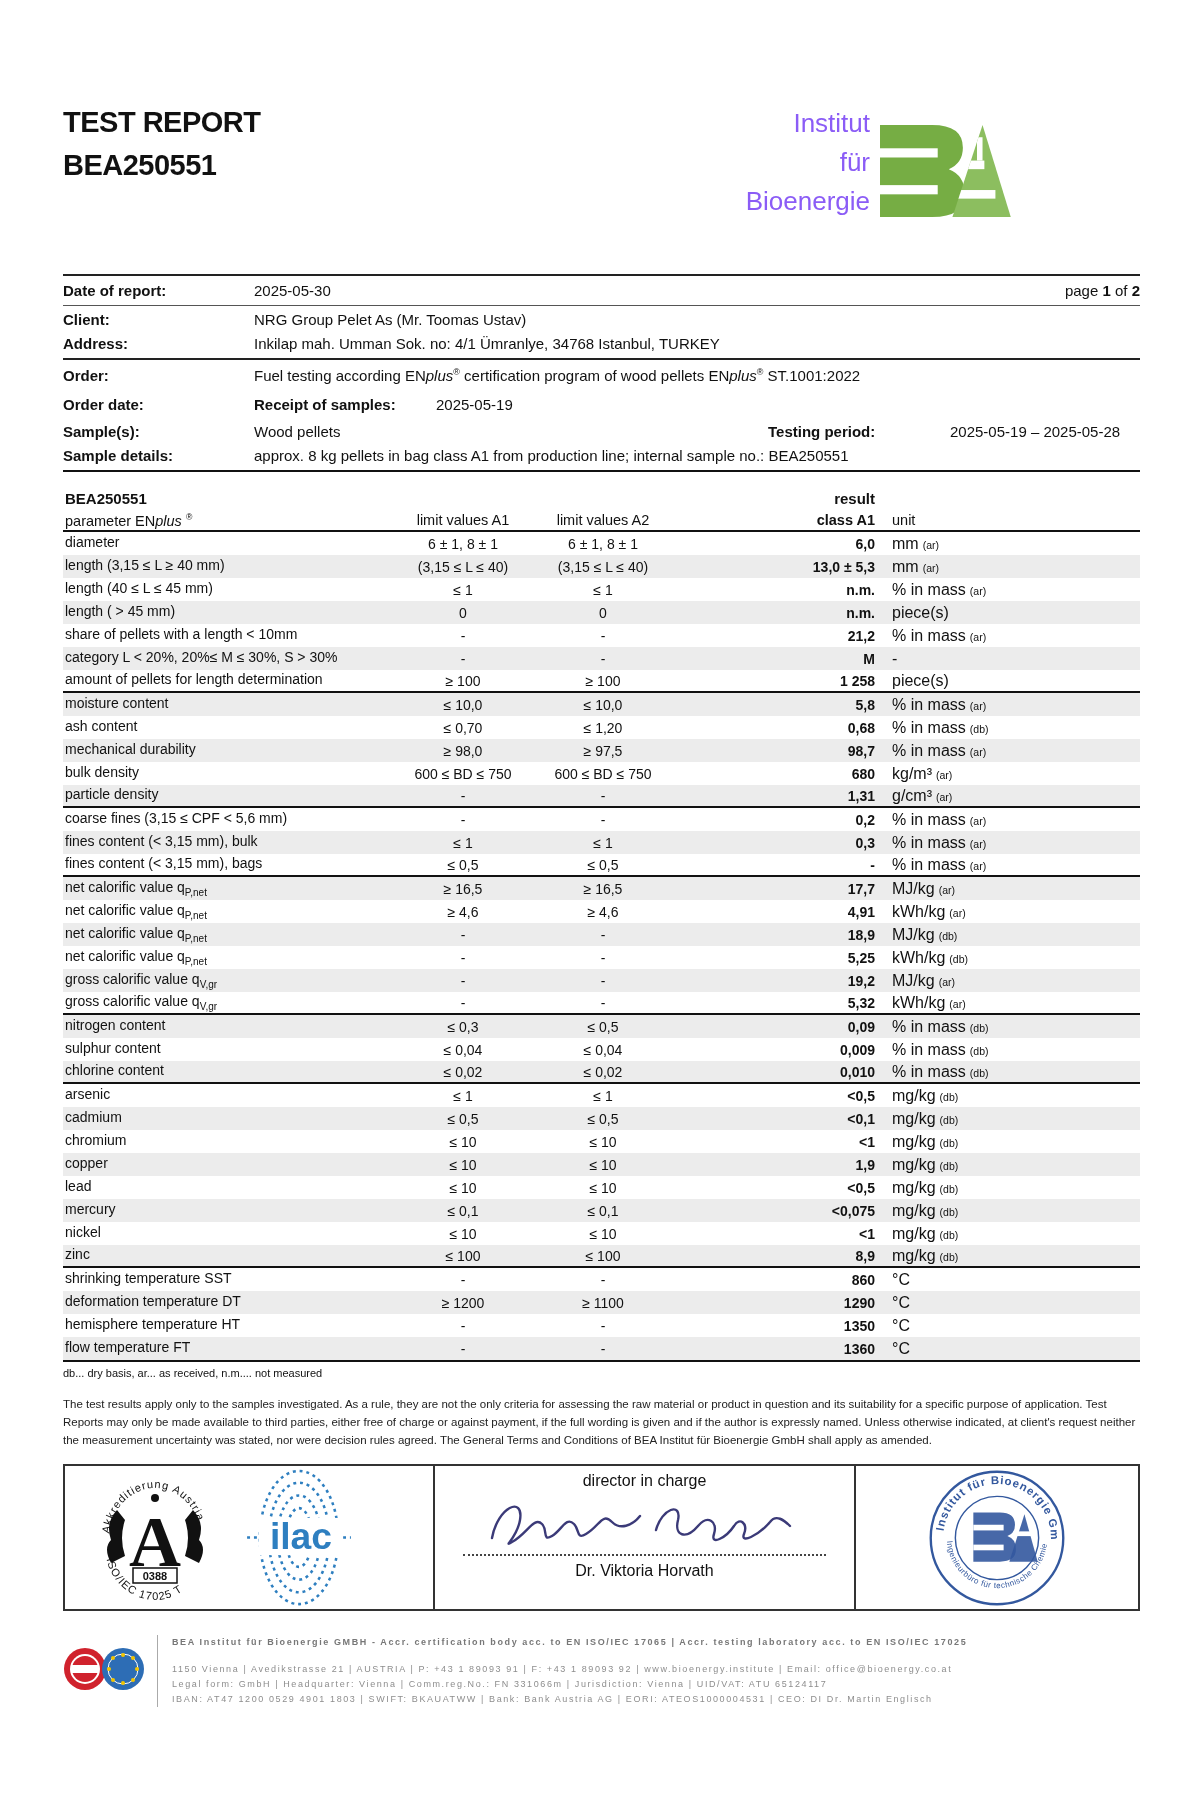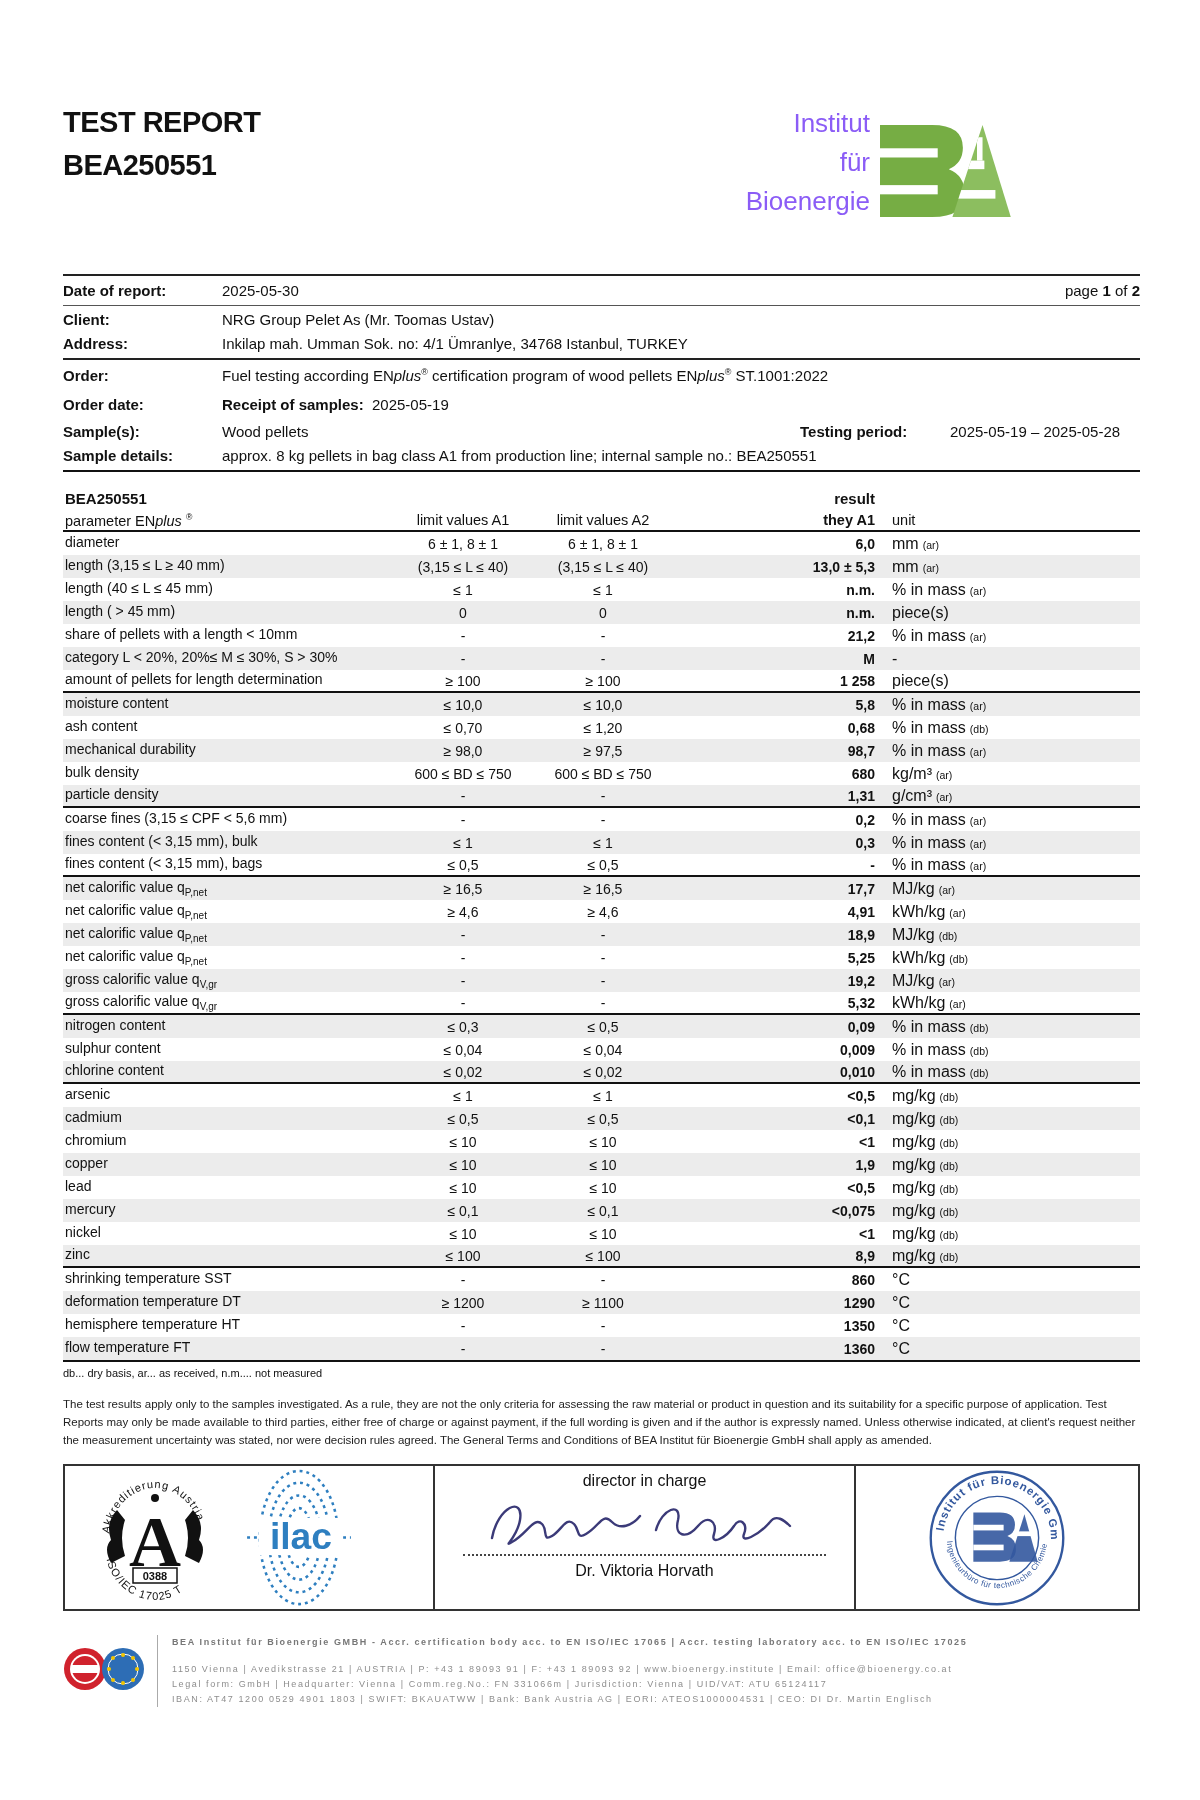--- a/index.html
+++ b/index.html
@@ -12,21 +12,21 @@
   
   .hdr { display:flex; justify-content:space-between; align-items:flex-start; height:146px; }
   .title-block { font-weight:bold; font-size:29px; letter-spacing:-0.5px; line-height:1.0; padding-top:8px; }
   .title-block .t2 { margin-top:14px; }
   .logo-block { display:flex; align-items:flex-start; margin-right:128px; }
   .logo-text { text-align:right; color:#8b5cf6; font-size:26px; line-height:1.5; padding-top:4px; margin-right:10px; }
   .logo-mark { width:132px; height:142px; }
 
   
   .meta { margin-top:28px; border-top:2px solid #222; font-size:15px; }
-  .mrow { display:flex; align-items:center; min-height:27px; }
+  .mrow { display:flex; align-items:center; min-height:27px;gap:32px; }
   .mrow .lbl { font-weight:bold; width:159px; flex:none; }
   .mrow .val { flex:1; }
   .mrow .rlbl { font-weight:bold; width:150px; flex:none; }
   .mrow .rval { width:190px; flex:none; }
   .r1 { border-bottom:1px solid #555; min-height:30px; }
   .r1 .page-ind { margin-left:auto; }
   .page-ind b { font-weight:bold; }
   .r3 { border-bottom:2px solid #222; padding-bottom:4px; }
   .r4 { min-height:31px; }
   .r7 { border-bottom:2.5px solid #111; padding-bottom:4px; }
@@ -153,21 +153,21 @@
       <div class="c-param">BEA250551</div>
       <div></div>
         <div></div>
       <div class="c-res">result</div>
       <div></div>
     </div>
     <div class="tgrid th2">
       <div class="c-param"><span>parameter EN</span><i>plus</i> <sup>®</sup></div>
       <div class="c-a1">limit values A1</div>
       <div class="c-a2">limit values A2</div>
-      <div class="c-res">they A1</div>
+      <div class="c-res">class A1</div>
       <div class="c-unit">unit</div>
     </div>
     <div class="rows-wrap">
         <div class="tgrid trow">
       <div class="c-param"><span>diameter</span><sub></sub></div>
       <div class="c-a1">6 ± 1, 8 ± 1</div>
       <div class="c-a2">6 ± 1, 8 ± 1</div>
       <div class="c-res">6,0</div>
       <div class="c-unit"><span class="unit-txt">mm</span><span class="basis">(ar)</span></div>
     </div>

